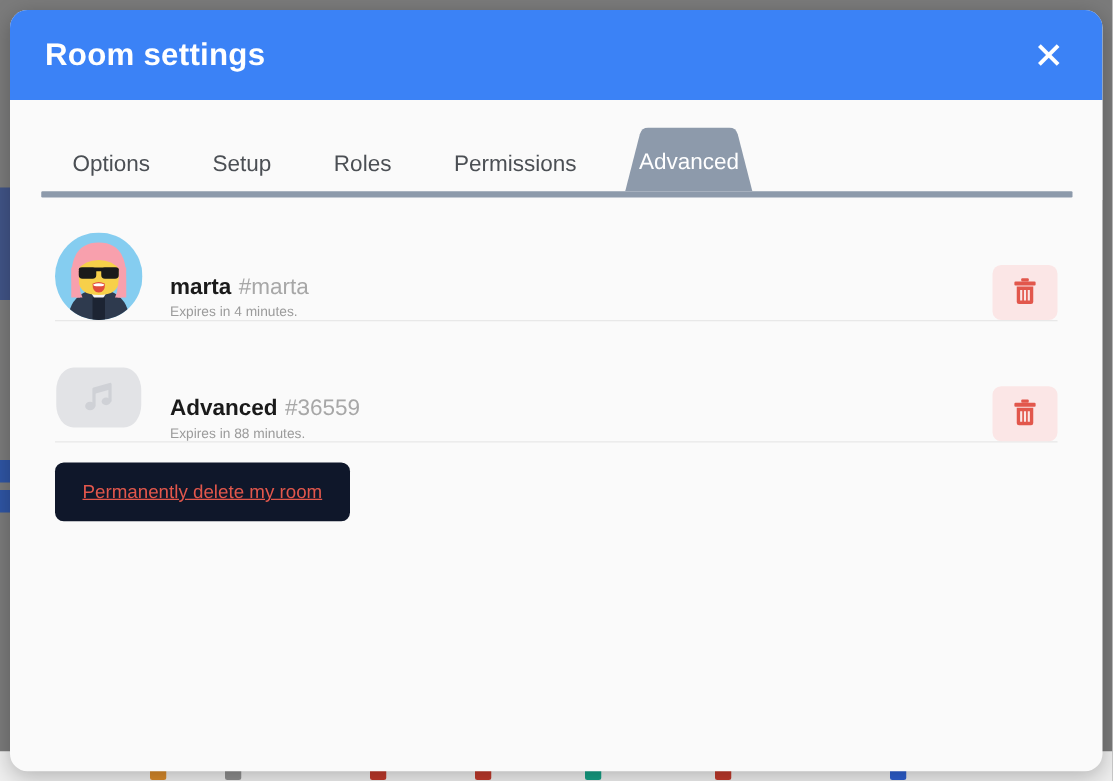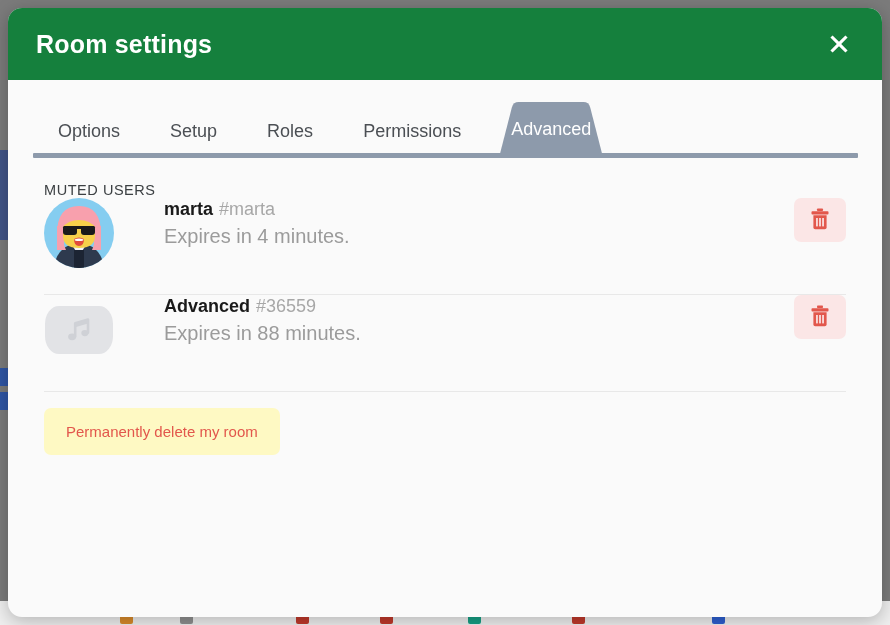--- a/index.html
+++ b/index.html
@@ -53,21 +53,21 @@
     background: #fafafa;
     border-radius: 14px;
     overflow: hidden;
     box-shadow: 0 4px 18px rgba(0,0,0,0.25);
   }
 
   
   #modal-header {
     position: relative;
     height: 72px;
-    background: #15803d;
+    background: #3b82f6;
     display: flex;
     align-items: center;
     justify-content: space-between;
     padding: 0 26px 0 28px;
     box-sizing: border-box;
   }
   #modal-title {
     color: #ffffff;
     font-size: 25px;
     font-weight: bold;
@@ -144,43 +144,42 @@
   }
   .divider {
     height: 1px;
     background: #e8e8e8;
     margin: 0;
   }
 
   
   .user-row {
     display: flex;
-    align-items: flex-start;
+    align-items: flex-end;
     height: 96px;
-    gap: 28px;
   }
   .avatar-wrap {
     width: 70px;
     height: 70px;
     flex: 0 0 70px;
     margin-right: 22px;
     display: flex;
     align-items: center;
     justify-content: center;
   }
   .user-meta { flex: 1 1 auto; min-width: 0; }
   .user-name-line {
     font-size: 18px;
     line-height: 1.25;
     white-space: nowrap;
   }
   .user-name { color: #1a1a1a; font-weight: bold; }
   .user-tag { color: #a7a7a7; font-weight: normal; margin-left: 6px; }
   .user-expiry {
-    font-size: 20px;
+    font-size: 11px;
     color: #9b9b9b;
     margin-top: 4px;
   }
   .delete-btn {
     width: 52px;
     height: 44px;
     flex: 0 0 52px;
     background: #fbe6e6;
     border-radius: 7px;
     display: flex;
@@ -199,28 +198,29 @@
     border-radius: 14px / 18px;
     display: flex;
     align-items: center;
     justify-content: center;
   }
 
   
   #delete-room-button {
     display: inline-block;
     margin-top: 16px;
-    background: #fef9c3;
+    background: #0f172a;
     color: #e2574c;
     font-size: 15px;
     border: none;
     border-radius: 7px;
     padding: 15px 22px;
     cursor: pointer;
     font-family: "Liberation Sans", sans-serif;
+    text-decoration: underline;
   }
 </style>
 </head>
 <body>
 
 <div id="backdrop">
   <div class="bg-blue-block" style="left:0; top:150px; width:9px; height:90px;"></div>
   <div class="bg-blue-strip" style="left:0; top:368px; width:8px; height:18px;"></div>
   <div class="bg-blue-strip" style="left:0; top:392px; width:8px; height:18px;"></div>
   <div class="bg-blue-strip" style="left:0; top:605px; width:8px; height:8px;"></div>
@@ -267,21 +267,20 @@
           </span>
           <span class="tab-label">Advanced</span>
         </div>
       </div>
       <div id="tab-underline"></div>
     </div>
 
     <div id="modal-body">
 
       
-      <div class="section-title">MUTED USERS</div>
 
       <div class="user-row">
         <div class="avatar-wrap">
           <svg width="70" height="70" viewBox="0 0 70 70" aria-hidden="true">
             <circle cx="35" cy="35" r="35" fill="#85cdf0"></circle>
             <clipPath id="avclip">
                 <circle cx="35" cy="35" r="35"></circle>
               </clipPath>
             <g clip-path="url(#avclip)">
 

